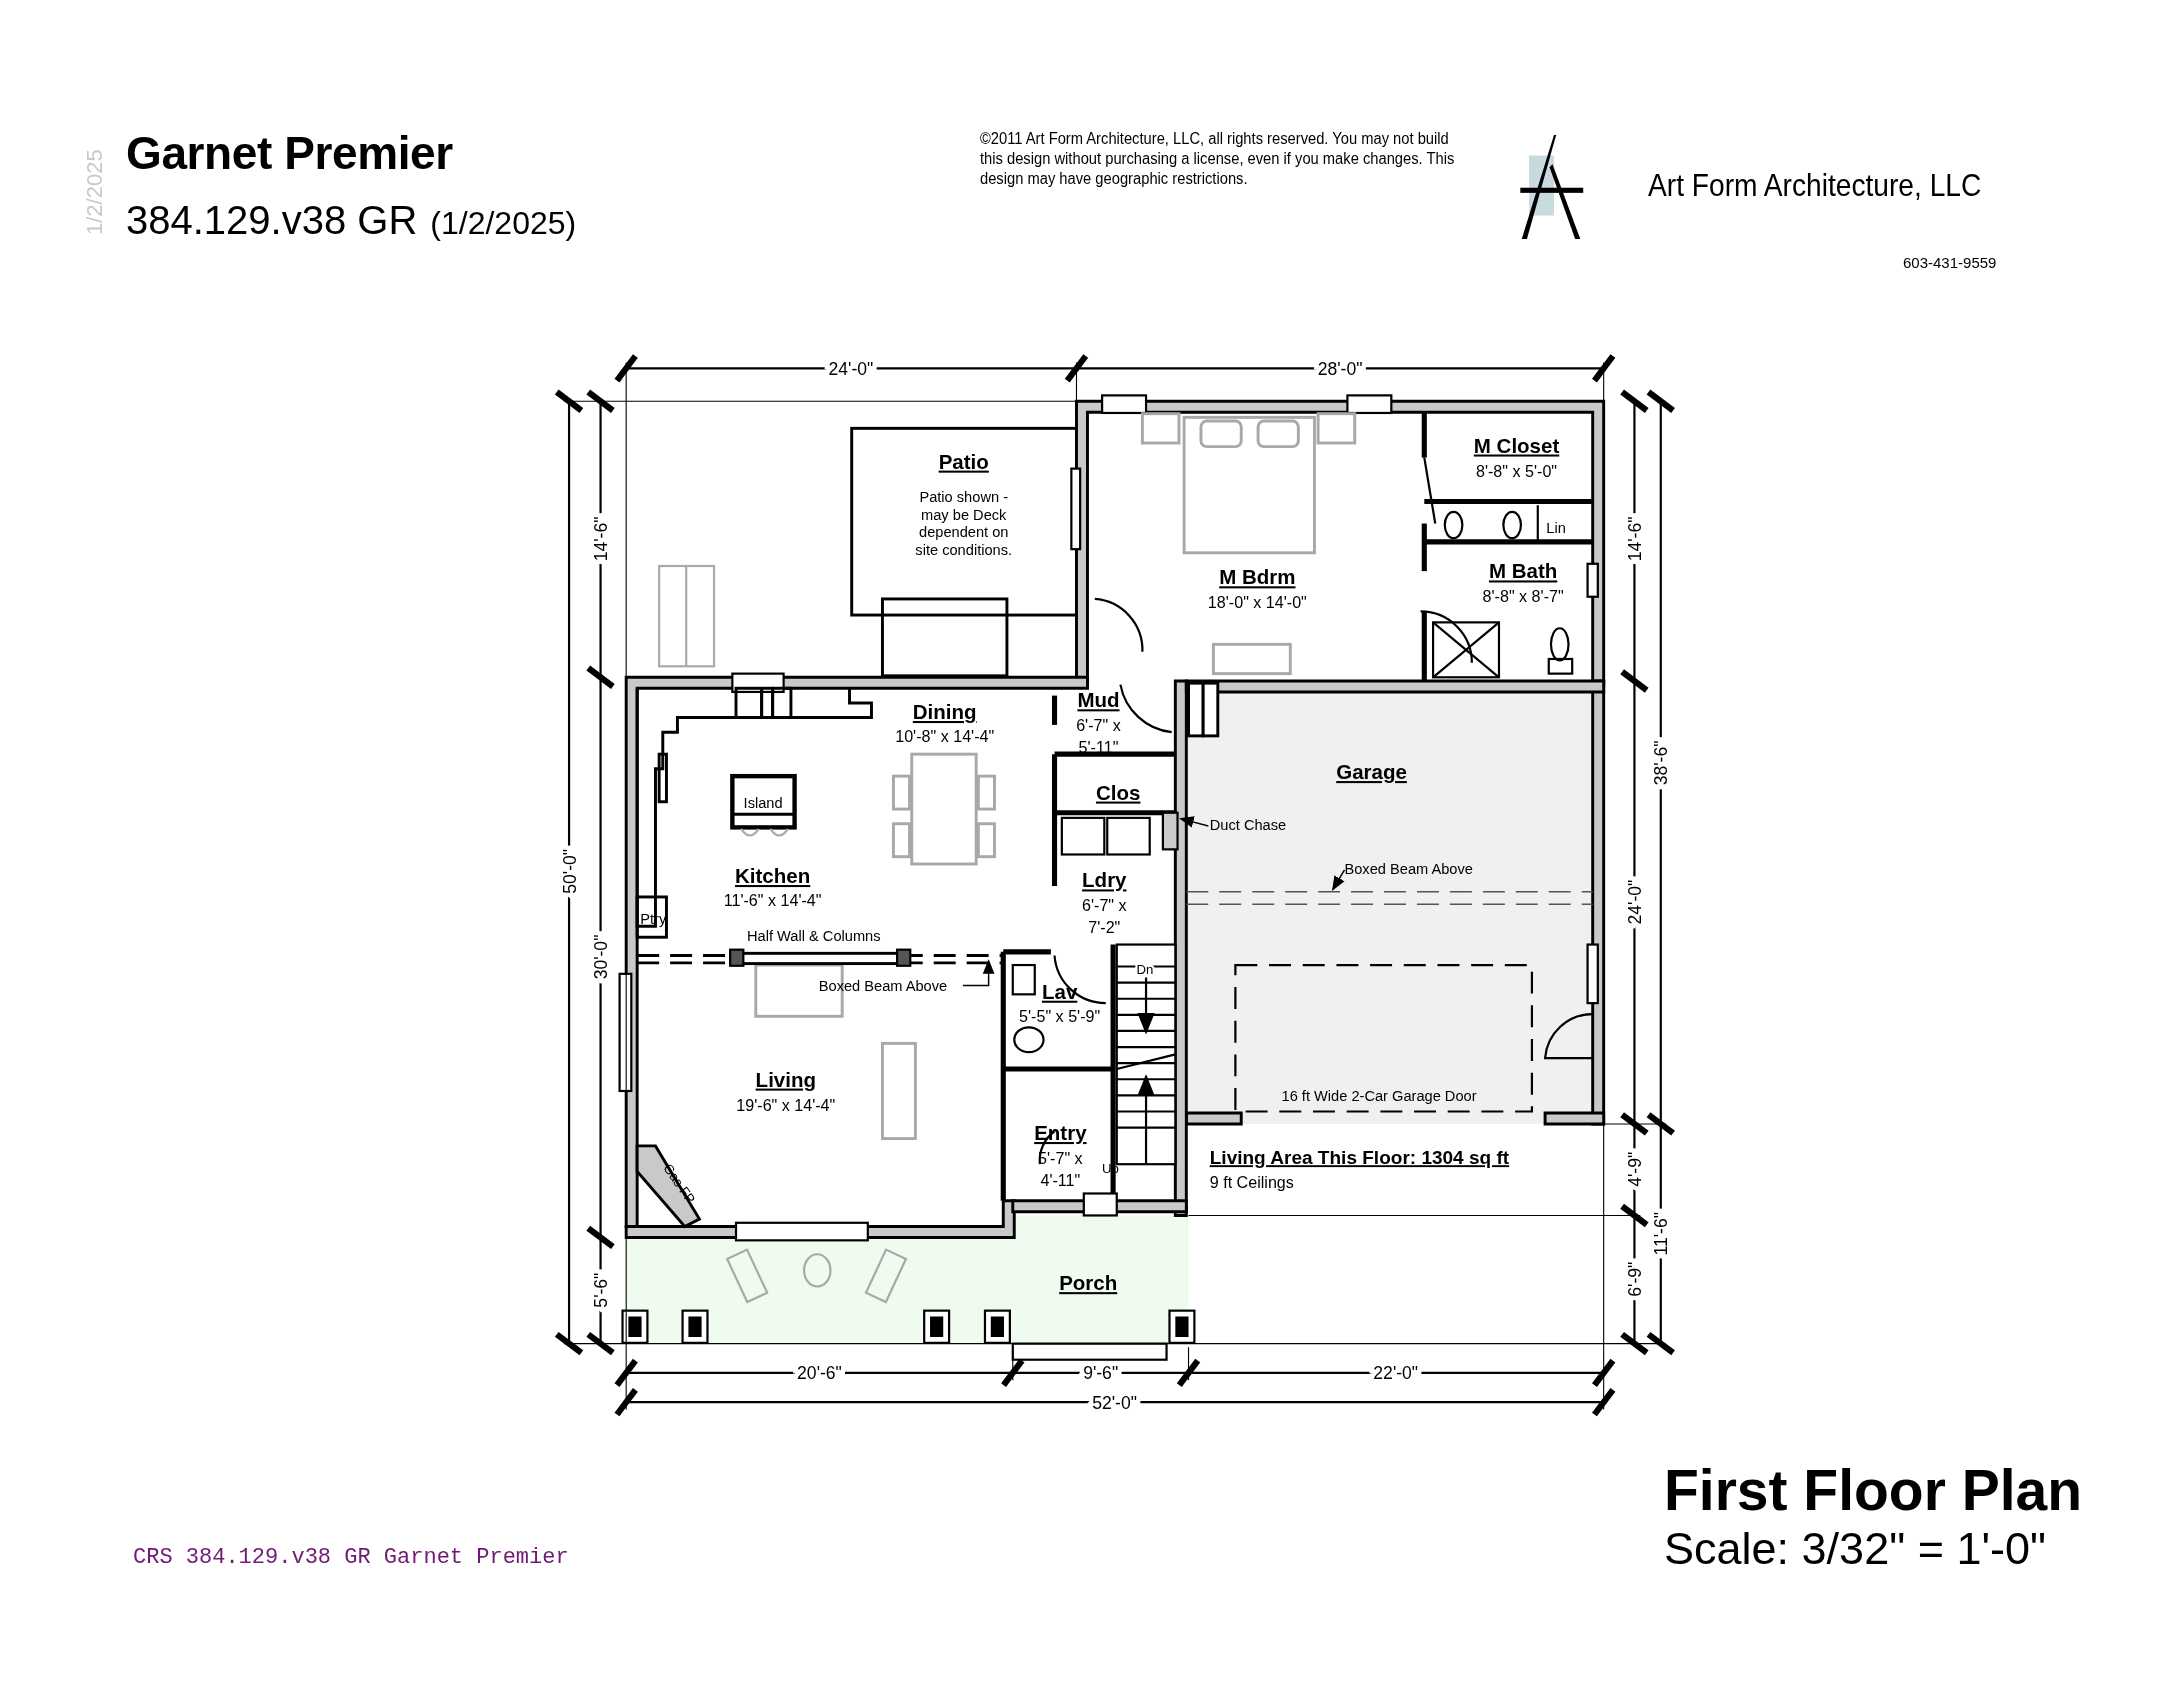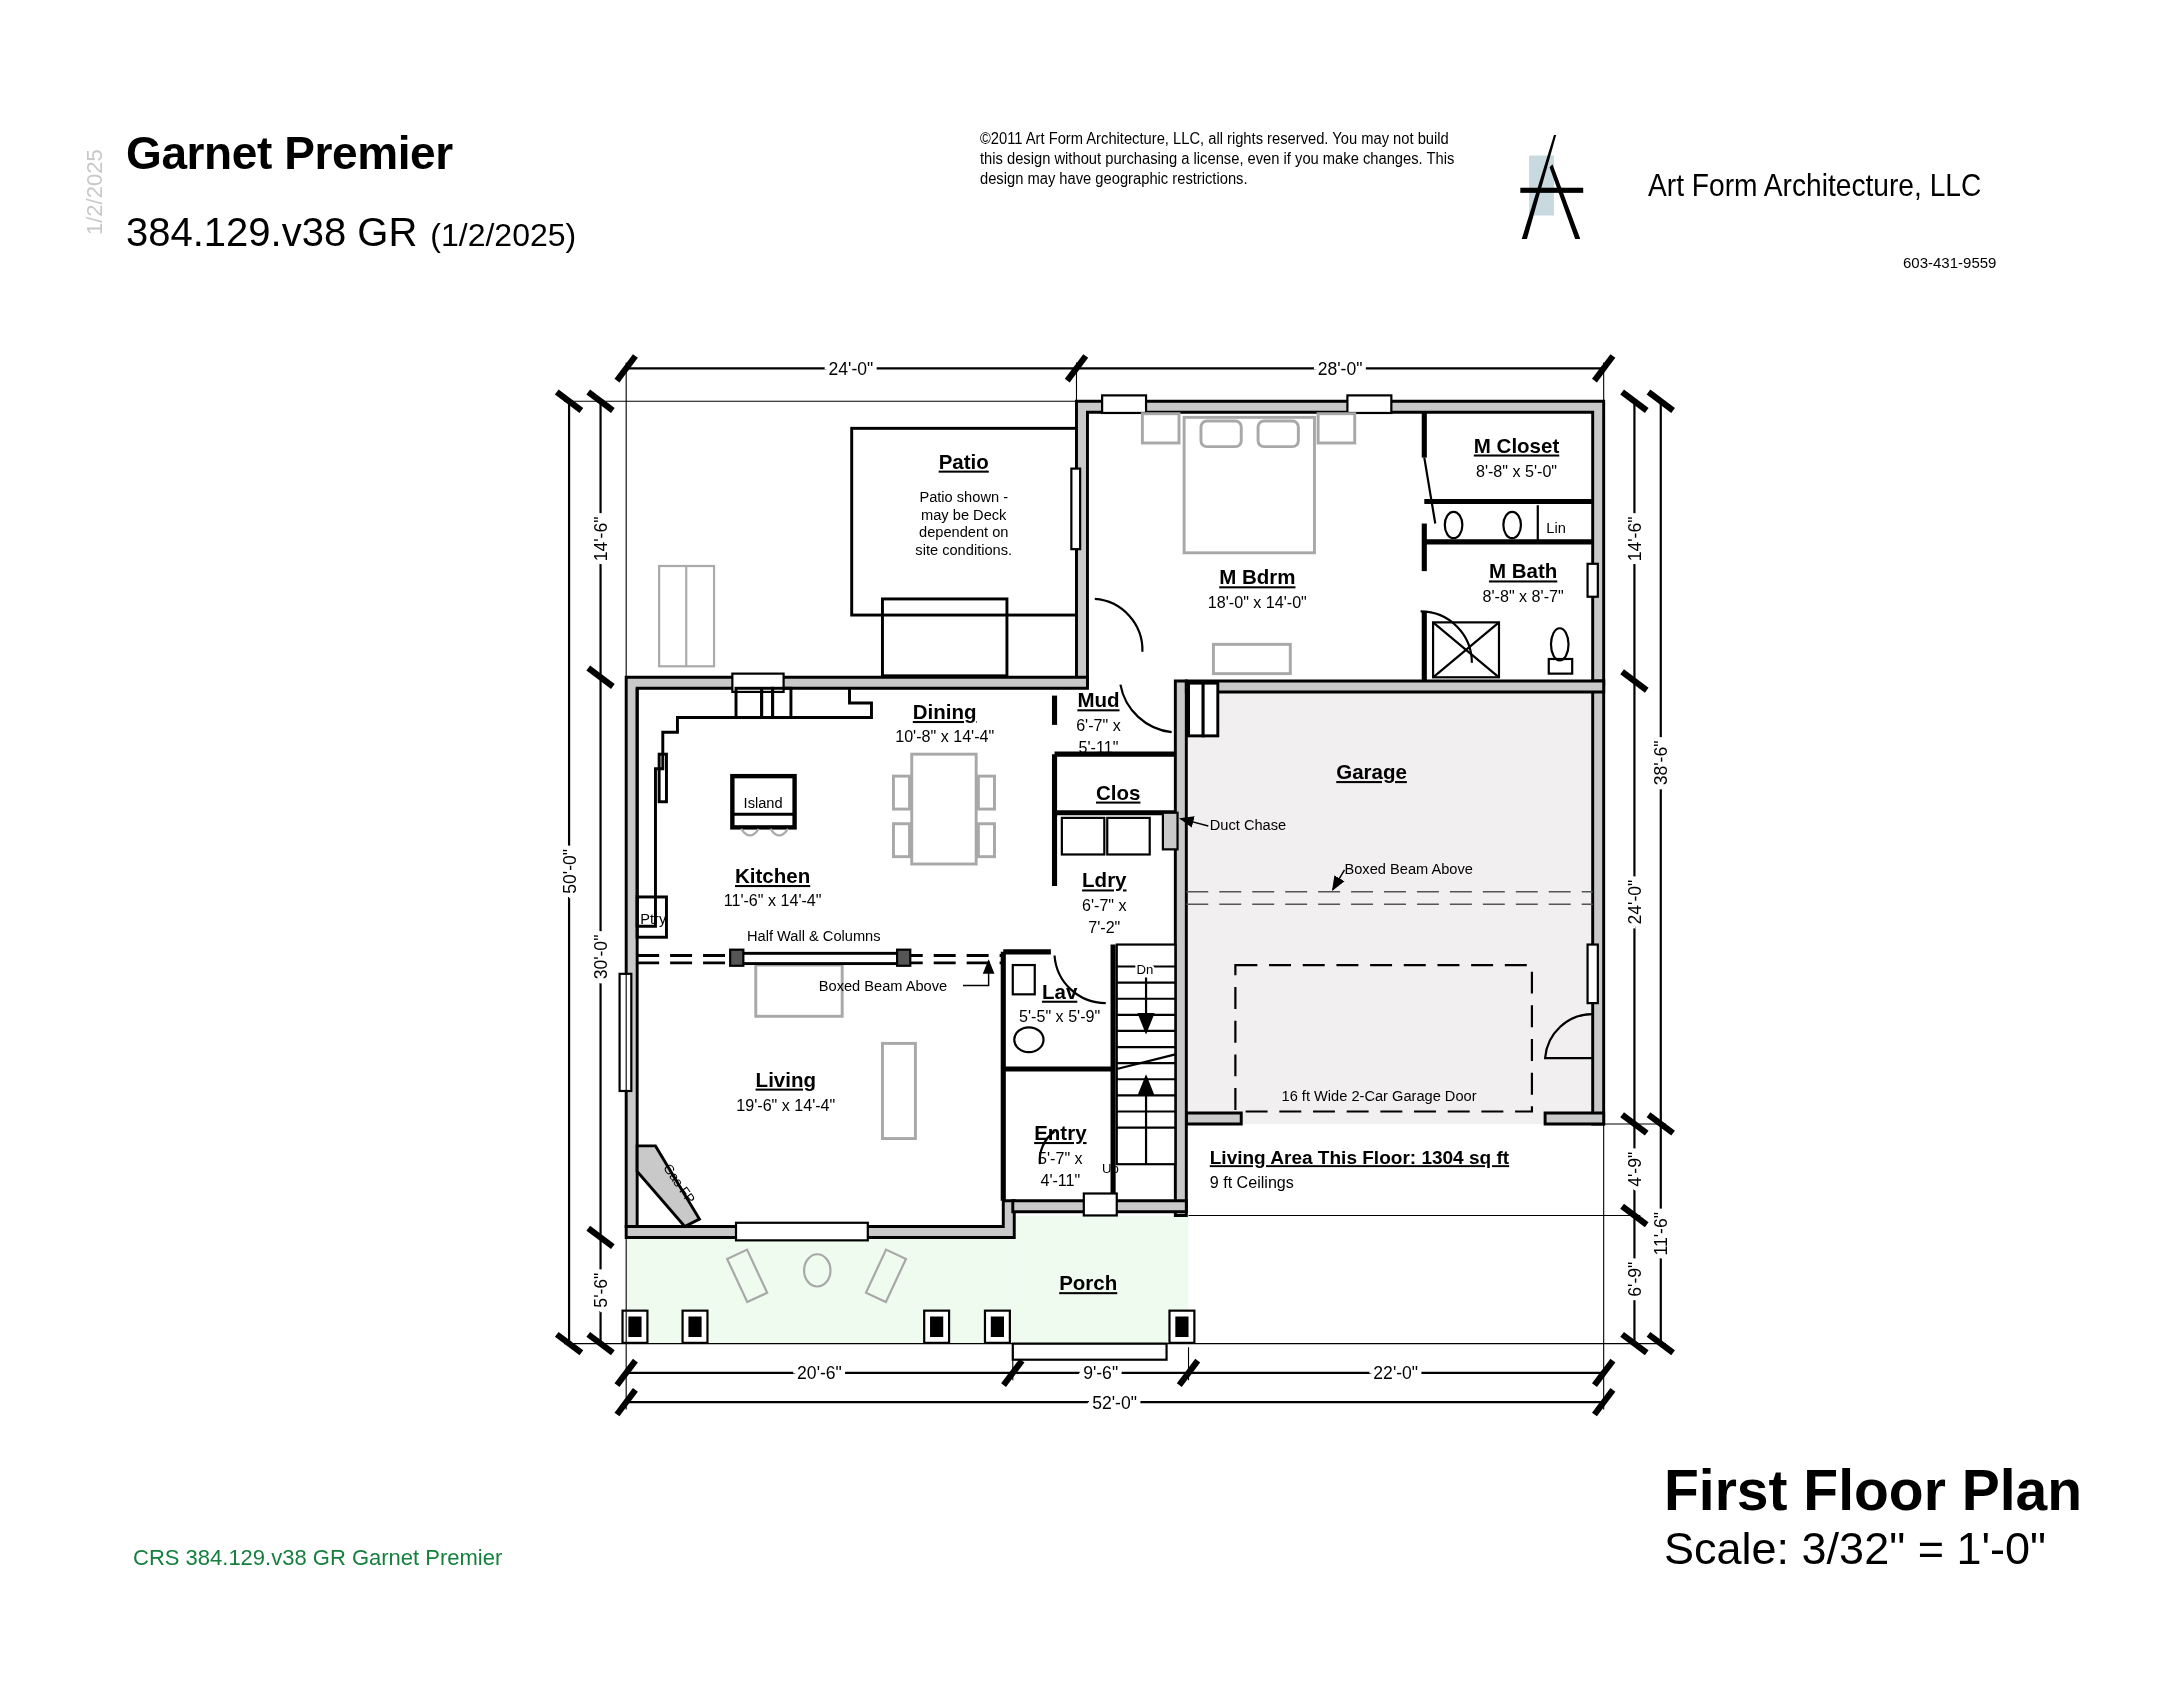--- a/index.html
+++ b/index.html
@@ -1,28 +1,28 @@
 <!DOCTYPE html>
 <html style="font-size:11.7px"><head>
 <meta charset="utf-8">
 <style>
   html, body { margin:0; padding:0; background:#ffffff; }
   body { width:2183px; height:1687px; position:relative; overflow:hidden; font-family:"Liberation Sans", sans-serif; color:#000; }
   .abs { position:absolute; }
   .title { left:126px; top:126px; font-size:46px; font-weight:bold; letter-spacing:-0.4px; }
-  .subtitle { left:126px; top:210px; font-size:40px;text-align:right; }
+  .subtitle { left:126px; top:198px; font-size:40px;text-align:right; }
   .subtitle .date { font-size:32px; margin-left:13px; }
   .vert-date { left:82px; top:125px; width:29px; height:110px; color:#c8c8c8; font-size:22px; }
   .vert-date span { position:absolute; left:0; top:0; transform-origin:0 0; transform:rotate(-90deg) translate(-110px, 0); white-space:nowrap; }
   .copyright { left:980px; top:129px; width:527px; font-size:16px; line-height:20px; transform:scaleX(0.92); transform-origin:0 0; }
   .company { left:1648px; top:167px; font-size:32px; transform:scaleX(0.88); transform-origin:0 0; }
   .phone { left:1903px; top:254px; font-size:15px; }
   .plan-title { left:1664px; top:1457px; font-size:57px; font-weight:bold; }
   .plan-scale { left:1664px; top:1523px; font-size:45px; }
-  .watermark { left:133px; top:1545px; font-size:22px; color:#15803d; }
+  .watermark { left:133px; top:1545px; font-size:22px; color:#701a75;font-family:Liberation Mono, monospace; }
   svg text { font-family:"Liberation Sans", sans-serif; }
   .room-lbl { font-weight:bold; text-decoration:underline; }
 </style>
 </head>
 <body>
 
 <div class="abs vert-date">
     <span>1/2/2025</span>
   </div>
 <div class="abs title">Garnet Premier</div>

